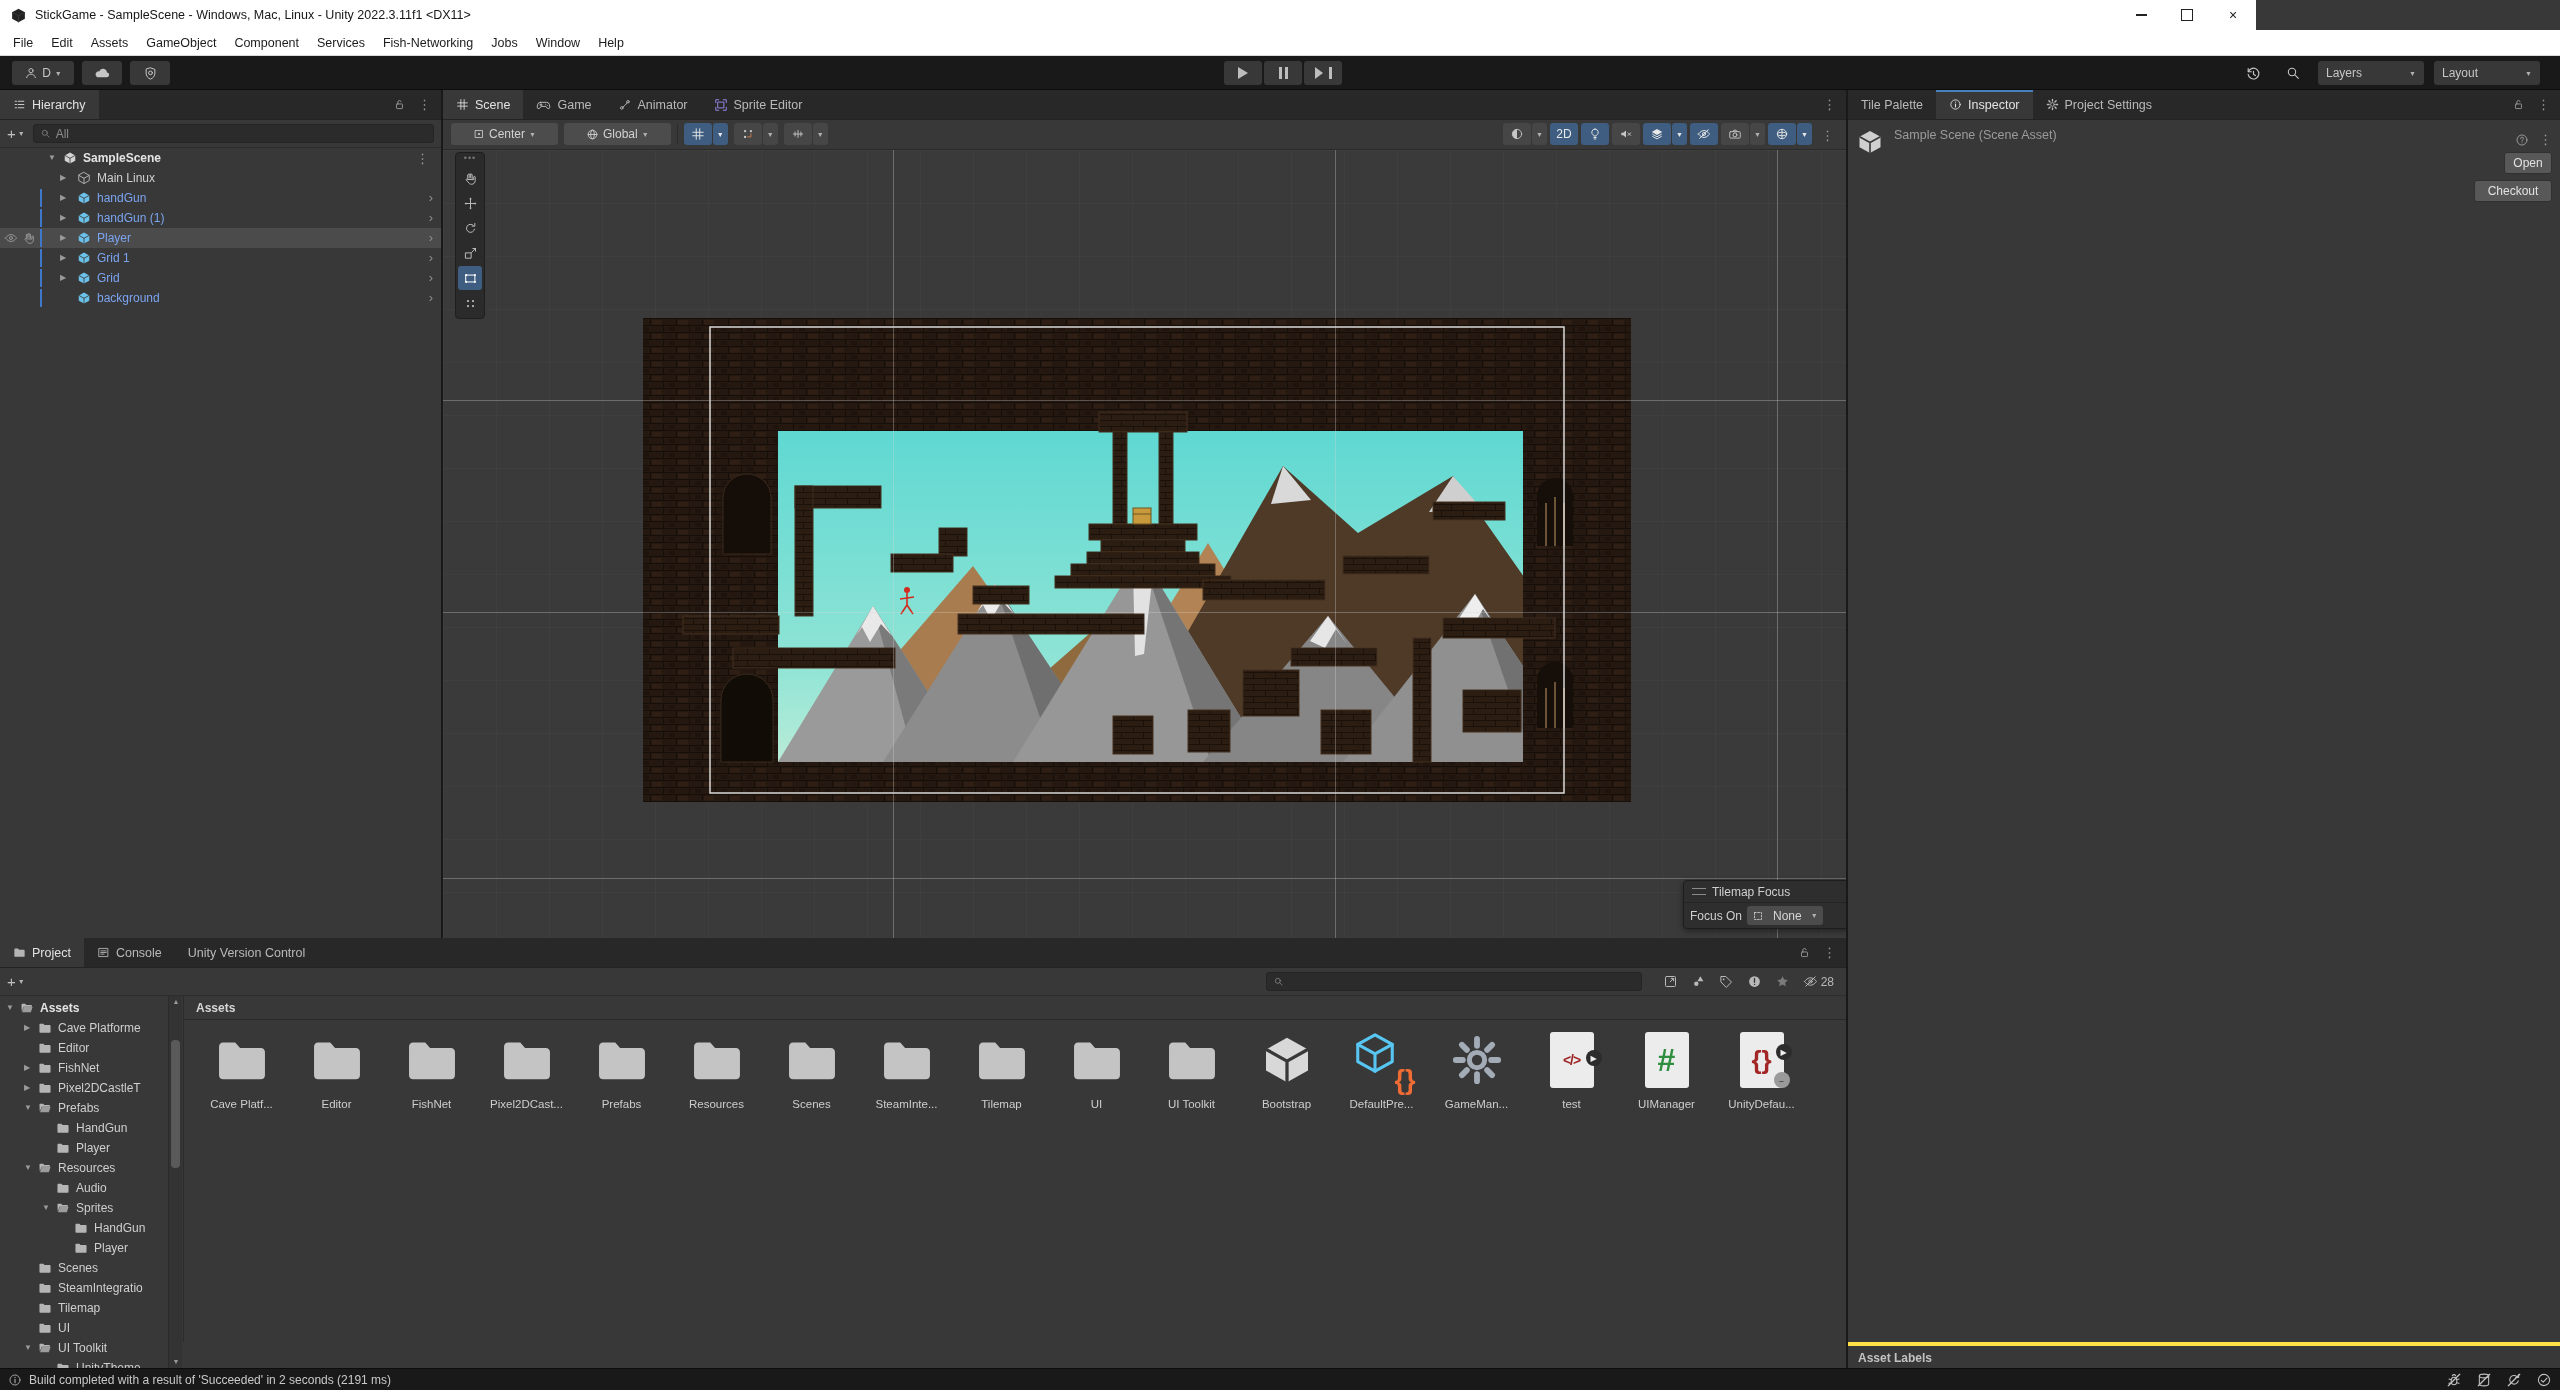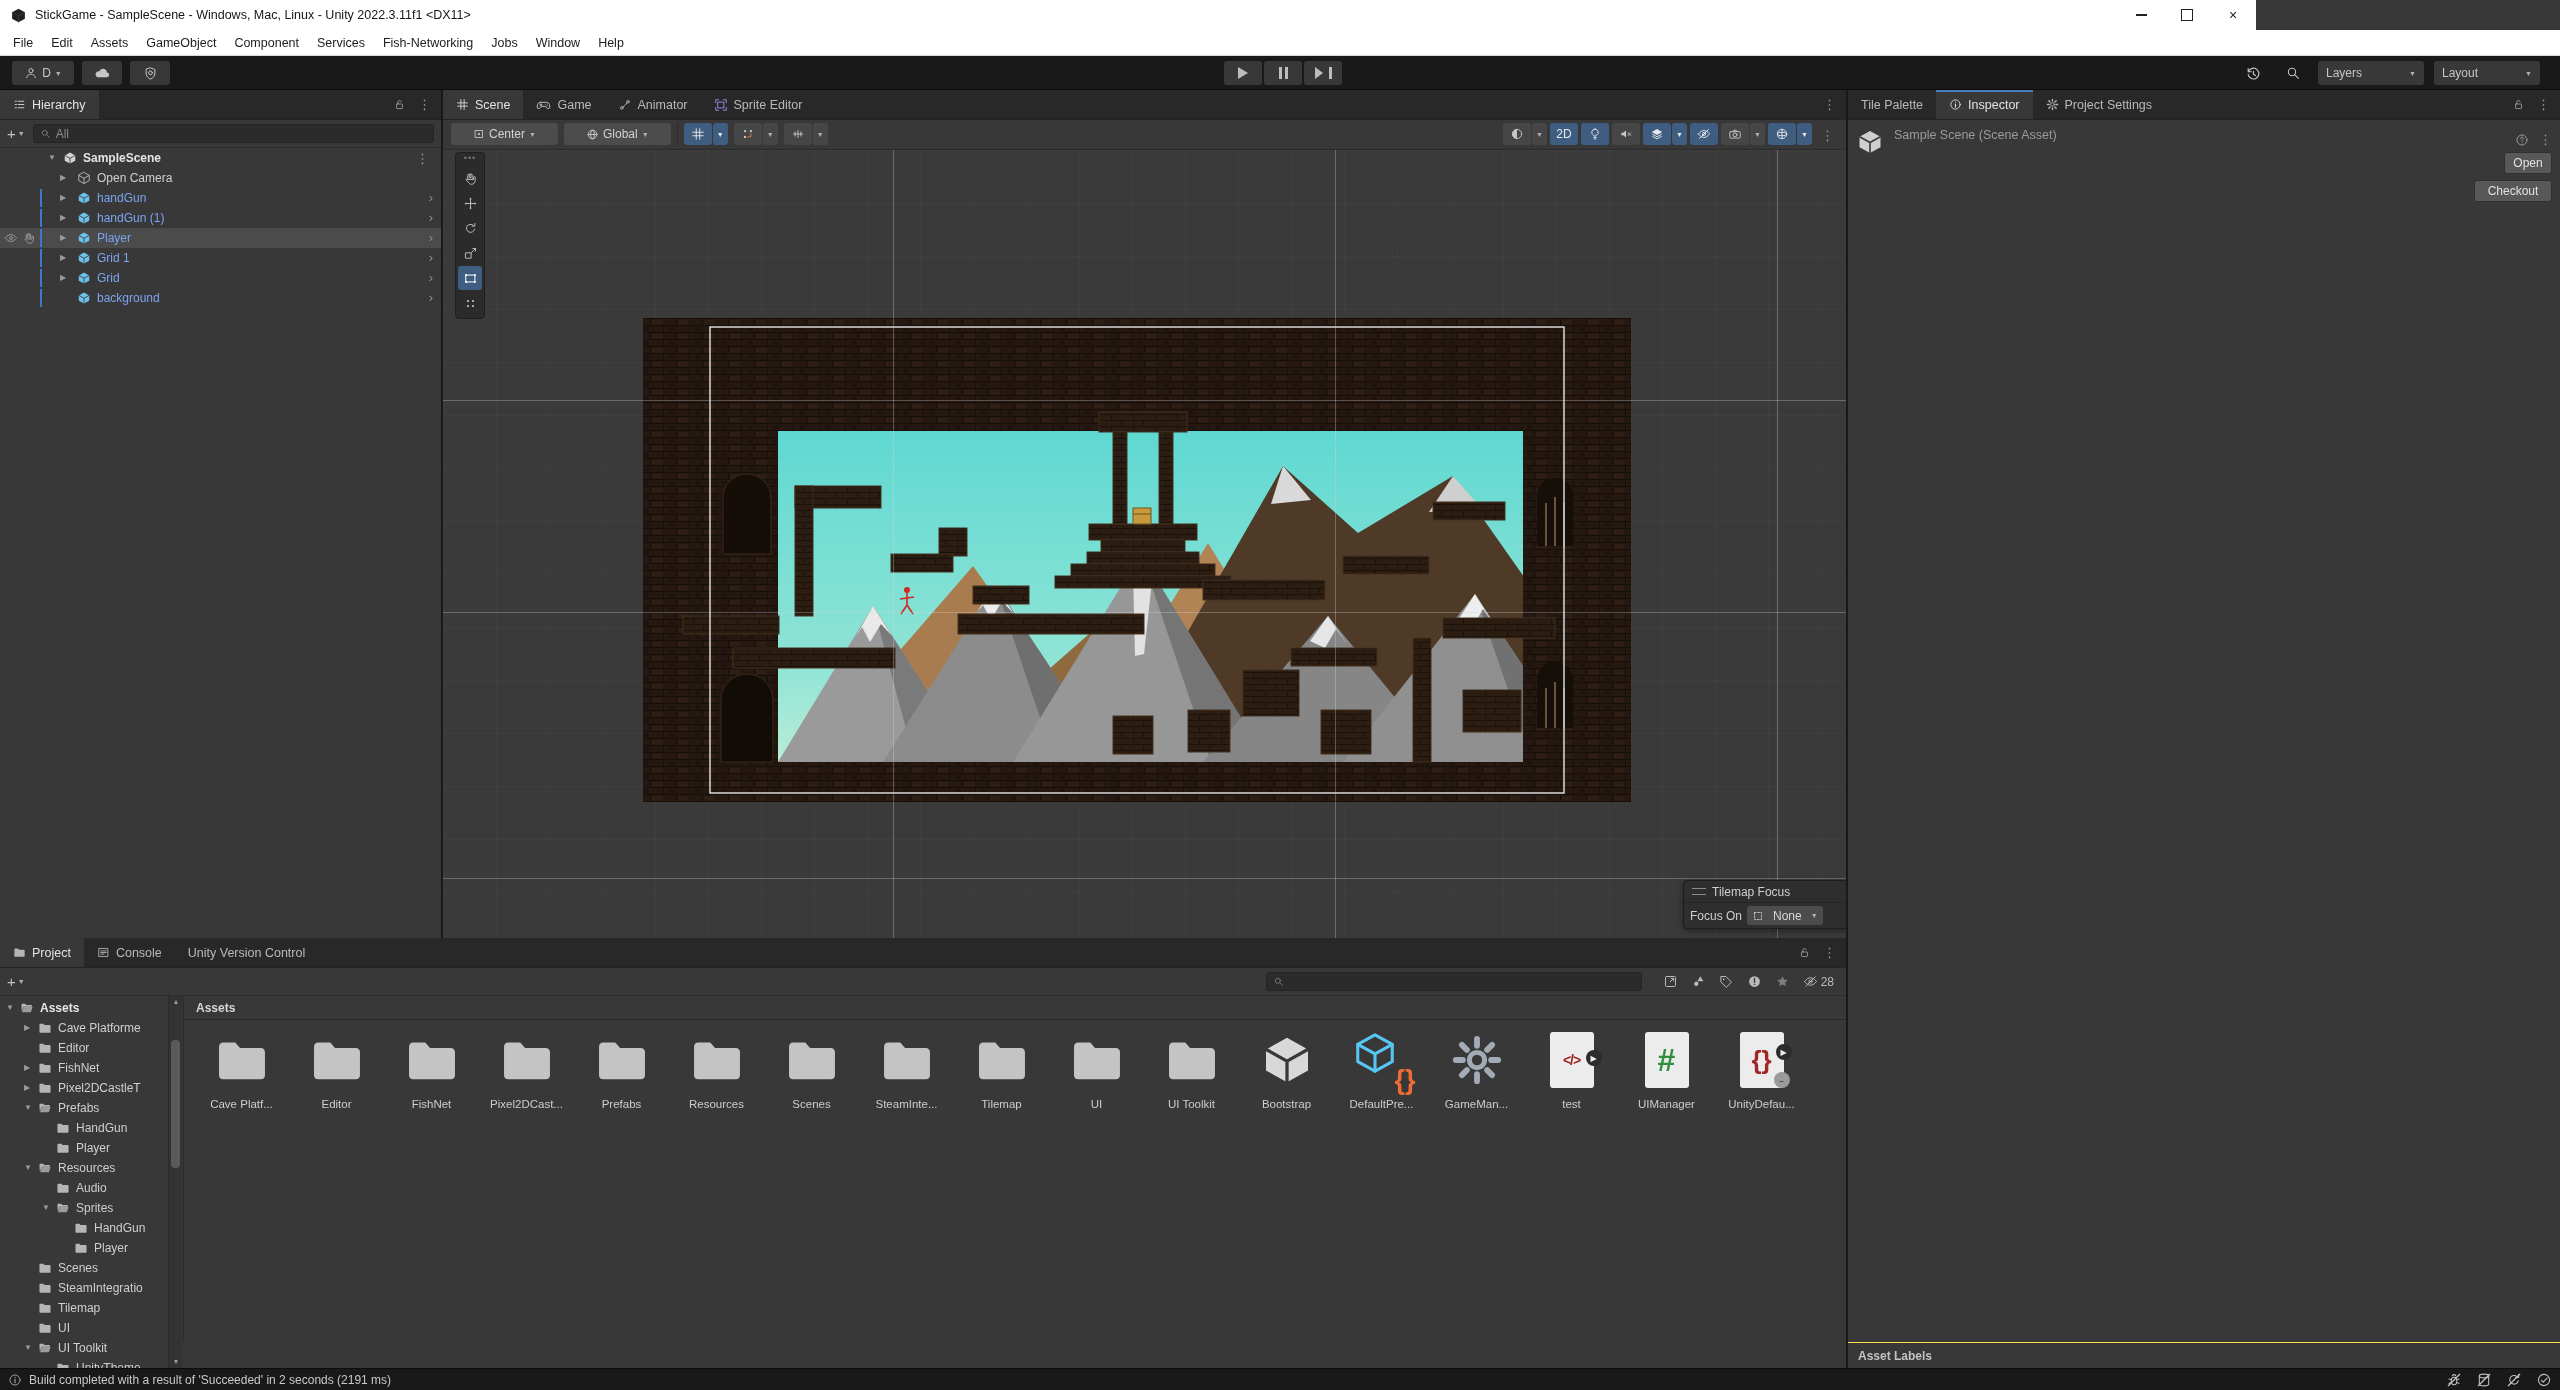--- a/index.html
+++ b/index.html
@@ -78,21 +78,21 @@
   .tf-title{height:21px;display:flex;align-items:center;gap:6px;padding:0 8px;color:#cfcfcf;border-bottom:1px solid #242424}
   .tf-grip{width:14px;height:5px;border-top:1px solid #8a8a8a;border-bottom:1px solid #8a8a8a}
   .tf-row{height:25px;display:flex;align-items:center;gap:5px;padding:0 6px;color:#cfcfcf}
   .tf-dd{height:19px;background:#4c4c4c;border-radius:3px;display:inline-flex;align-items:center;gap:9px;padding:0 5px;color:#d6d6d6}
 
   
   .rightp{left:1848px;top:90px;width:712px;height:1278px}
   .insp-hdr{position:absolute;left:0;top:30px;right:0;height:46px;display:flex;align-items:flex-start;padding:8px 8px 0 8px;box-sizing:border-box;gap:10px}
   .insp-title{color:#9b9b9b;font-size:12.5px;}
   .mini-btn{position:absolute;height:22px;background:#585858;border:1px solid #303030;border-radius:3px;color:#e2e2e2;display:flex;align-items:center;justify-content:center;font-size:12px;box-sizing:border-box}
-  .alabels{position:absolute;left:0;right:0;top:1252px;height:26px;background:#383838;border-top:1px solid #fde047;display:flex;align-items:center;padding:12px 10px;font-weight:bold;color:#c2c2c2;box-sizing:border-box}
+  .alabels{position:absolute;left:0;right:0;top:1252px;height:26px;background:#383838;border-top:4px solid #fde047;display:flex;align-items:center;padding:12px 10px;font-weight:bold;color:#c2c2c2;box-sizing:border-box}
 
   
   .proj{left:0;top:938px;width:1848px;height:430px;border-right:2px solid #191919;box-sizing:border-box}
   .ttree{position:absolute;left:0;top:58px;width:168px;bottom:0;overflow:hidden}
   .t-row{position:absolute;left:0;right:0;height:20px}
   .sbar{position:absolute;left:168px;top:58px;width:14px;bottom:0;background:#333333;border-left:1px solid #2b2b2b;box-sizing:border-box}
   .sb-thumb{position:absolute;left:2px;width:9px;border-radius:4px;background:#5a5a5a}
   .sb-arr{position:absolute;left:0;width:14px;height:12px;color:#9a9a9a;font-size:7px;text-align:center;line-height:12px}
   .agrid{position:absolute;left:183px;top:58px;right:0;bottom:26px;border-left:1px solid #2b2b2b;box-sizing:border-box}
   .agrid-hdr{position:absolute;left:0;right:0;top:0;height:24px;display:flex;align-items:center;padding-left:12px;font-weight:bold;color:#d6d6d6;border-bottom:1px solid #2a2a2a;box-sizing:border-box}
@@ -440,21 +440,21 @@
             <use href="#i-ucube"></use>
           </svg>
         <span class="rlb bold" style="left:83px">SampleScene</span>
         <span class="kebab" style="position:absolute;right:12px;top:3px">⋮</span>
       </div>
       <div class="h-row" style="top:20px">
         <span class="tw" style="left:60px">▶</span>
         <svg class="ic ric" style="left:77px;color:#b5b5b5">
             <use href="#i-cube"></use>
           </svg>
-        <span class="rlb" style="left:97px">Open Camera</span>
+        <span class="rlb" style="left:97px">Main Linux</span>
       </div>
       <div class="h-row" style="top:40px">
         <span class="pbar"></span>
         <span class="tw" style="left:60px">▶</span>
         <svg class="ic ric" style="left:77px;color:#6cc1ea">
             <use href="#i-ucube"></use>
           </svg>
         <span class="rlb pf" style="left:97px">handGun</span>
         <span class="chev">›</span>
       </div>

